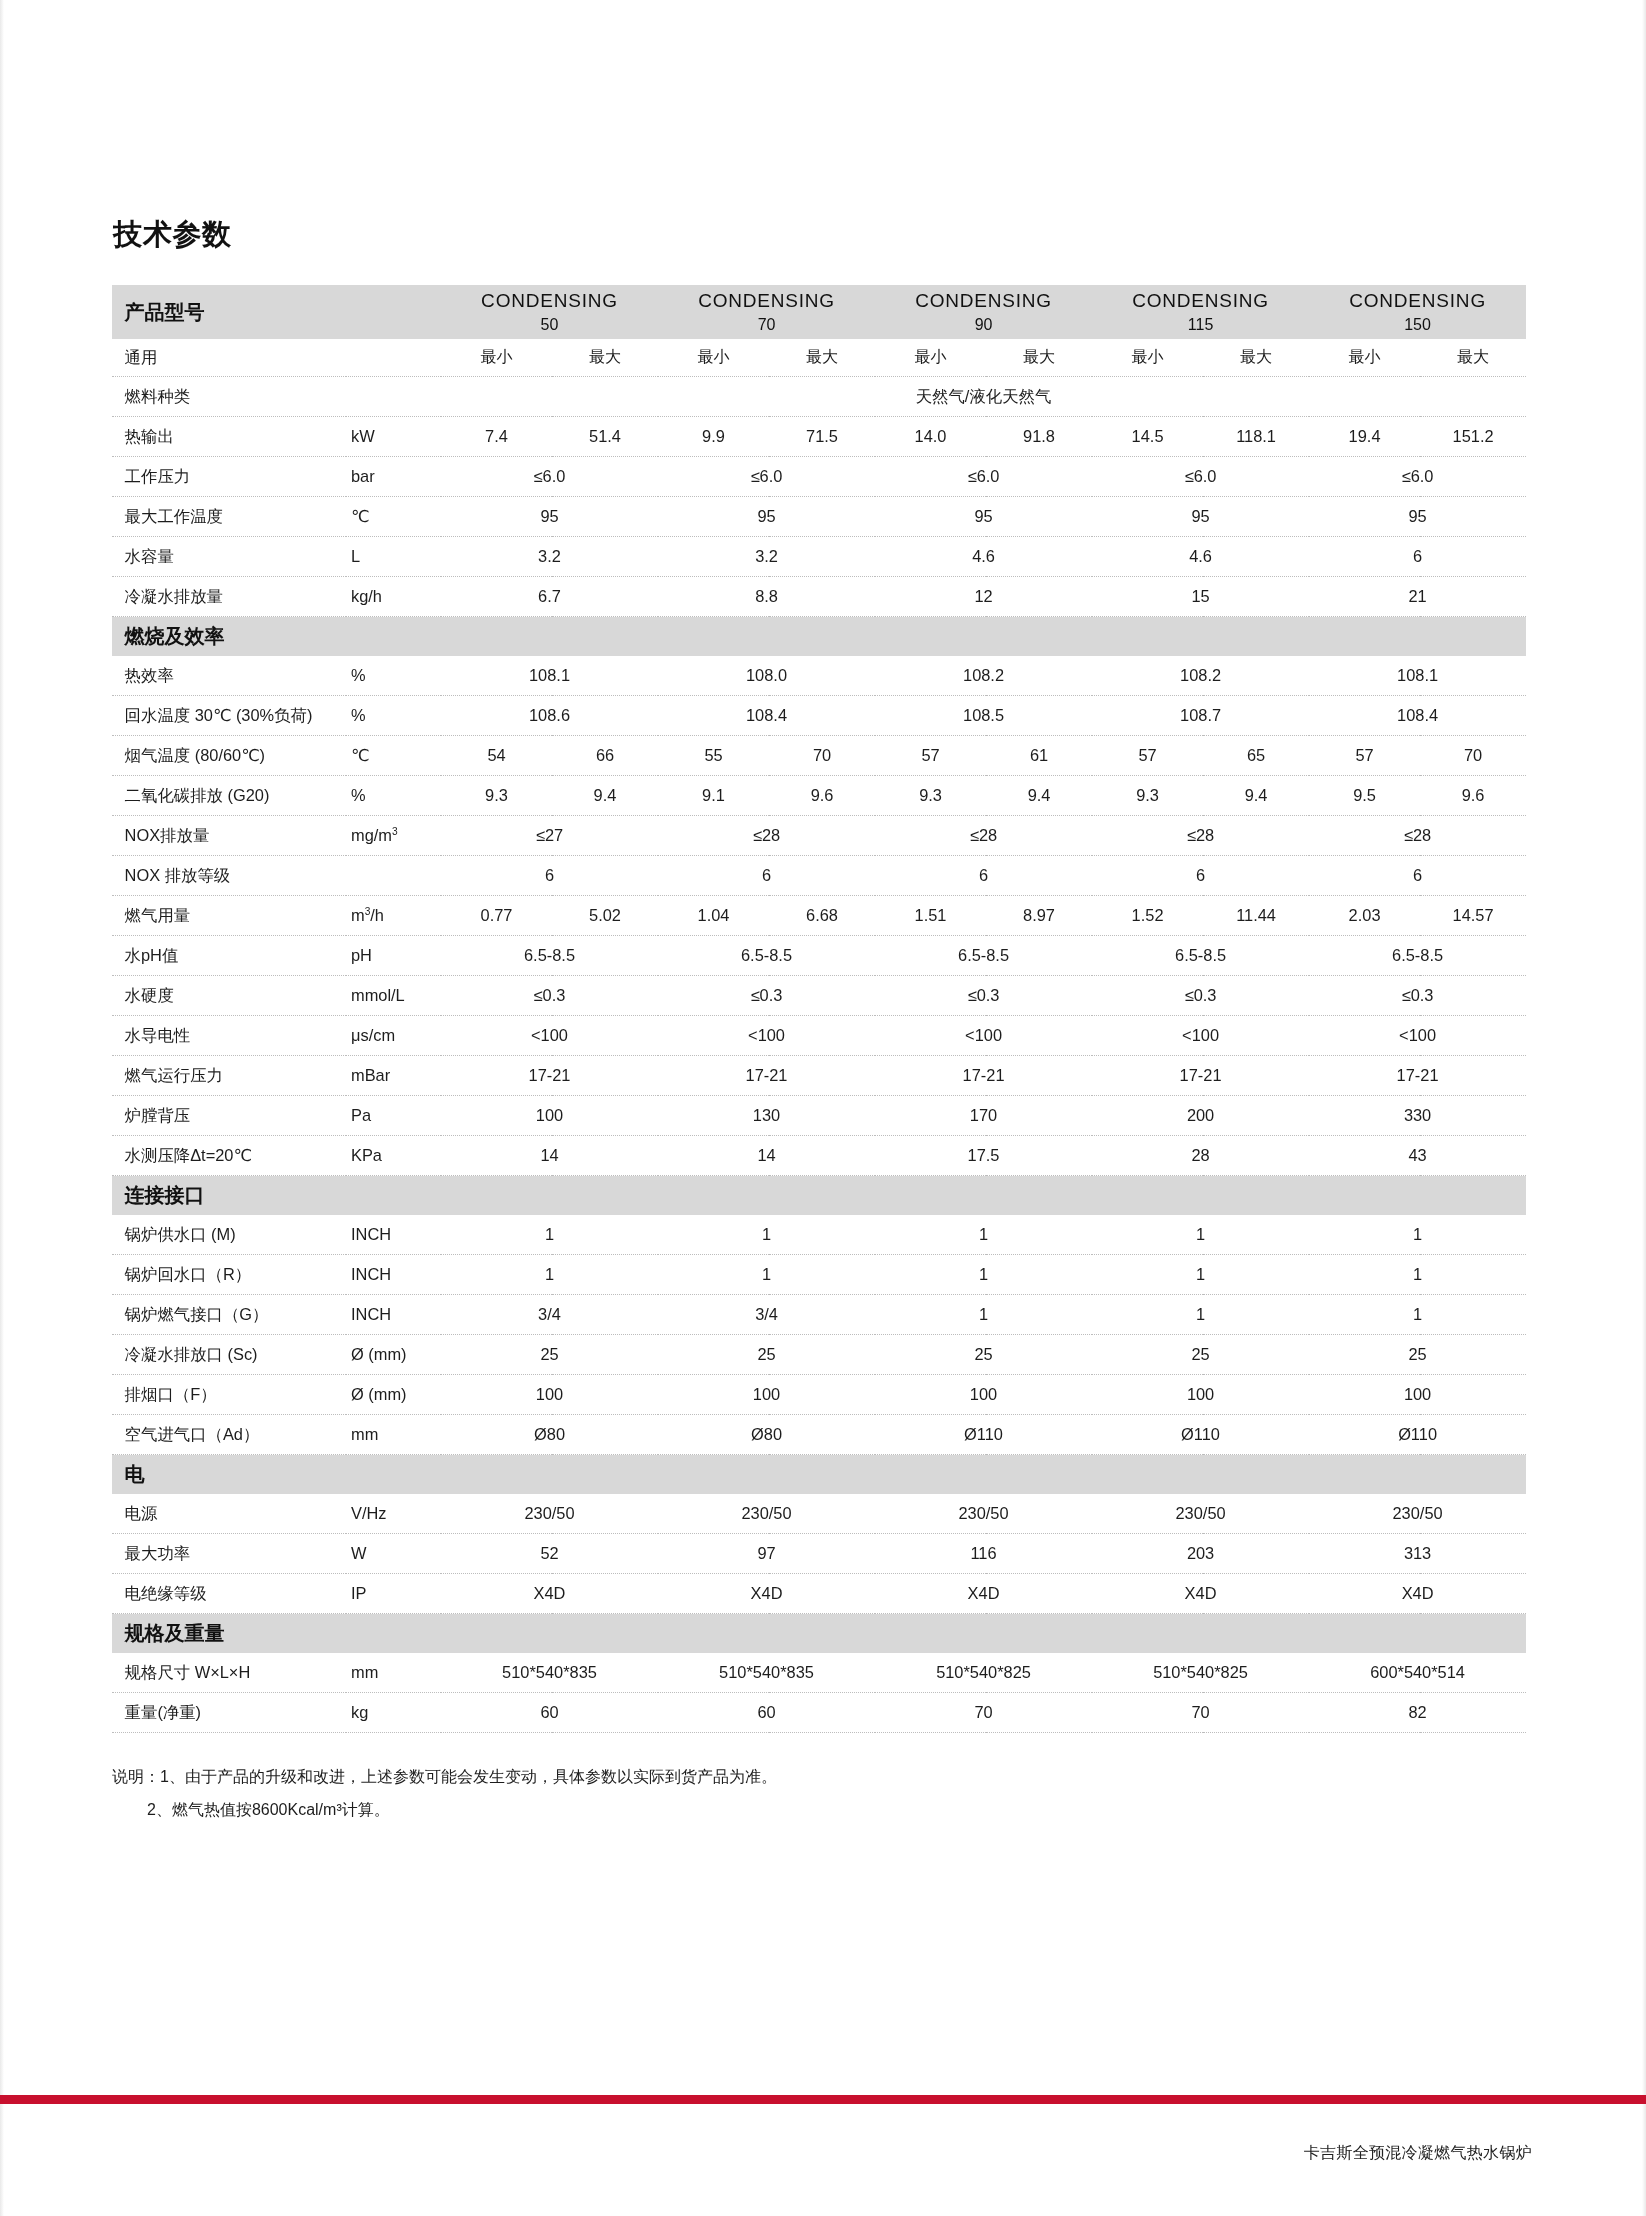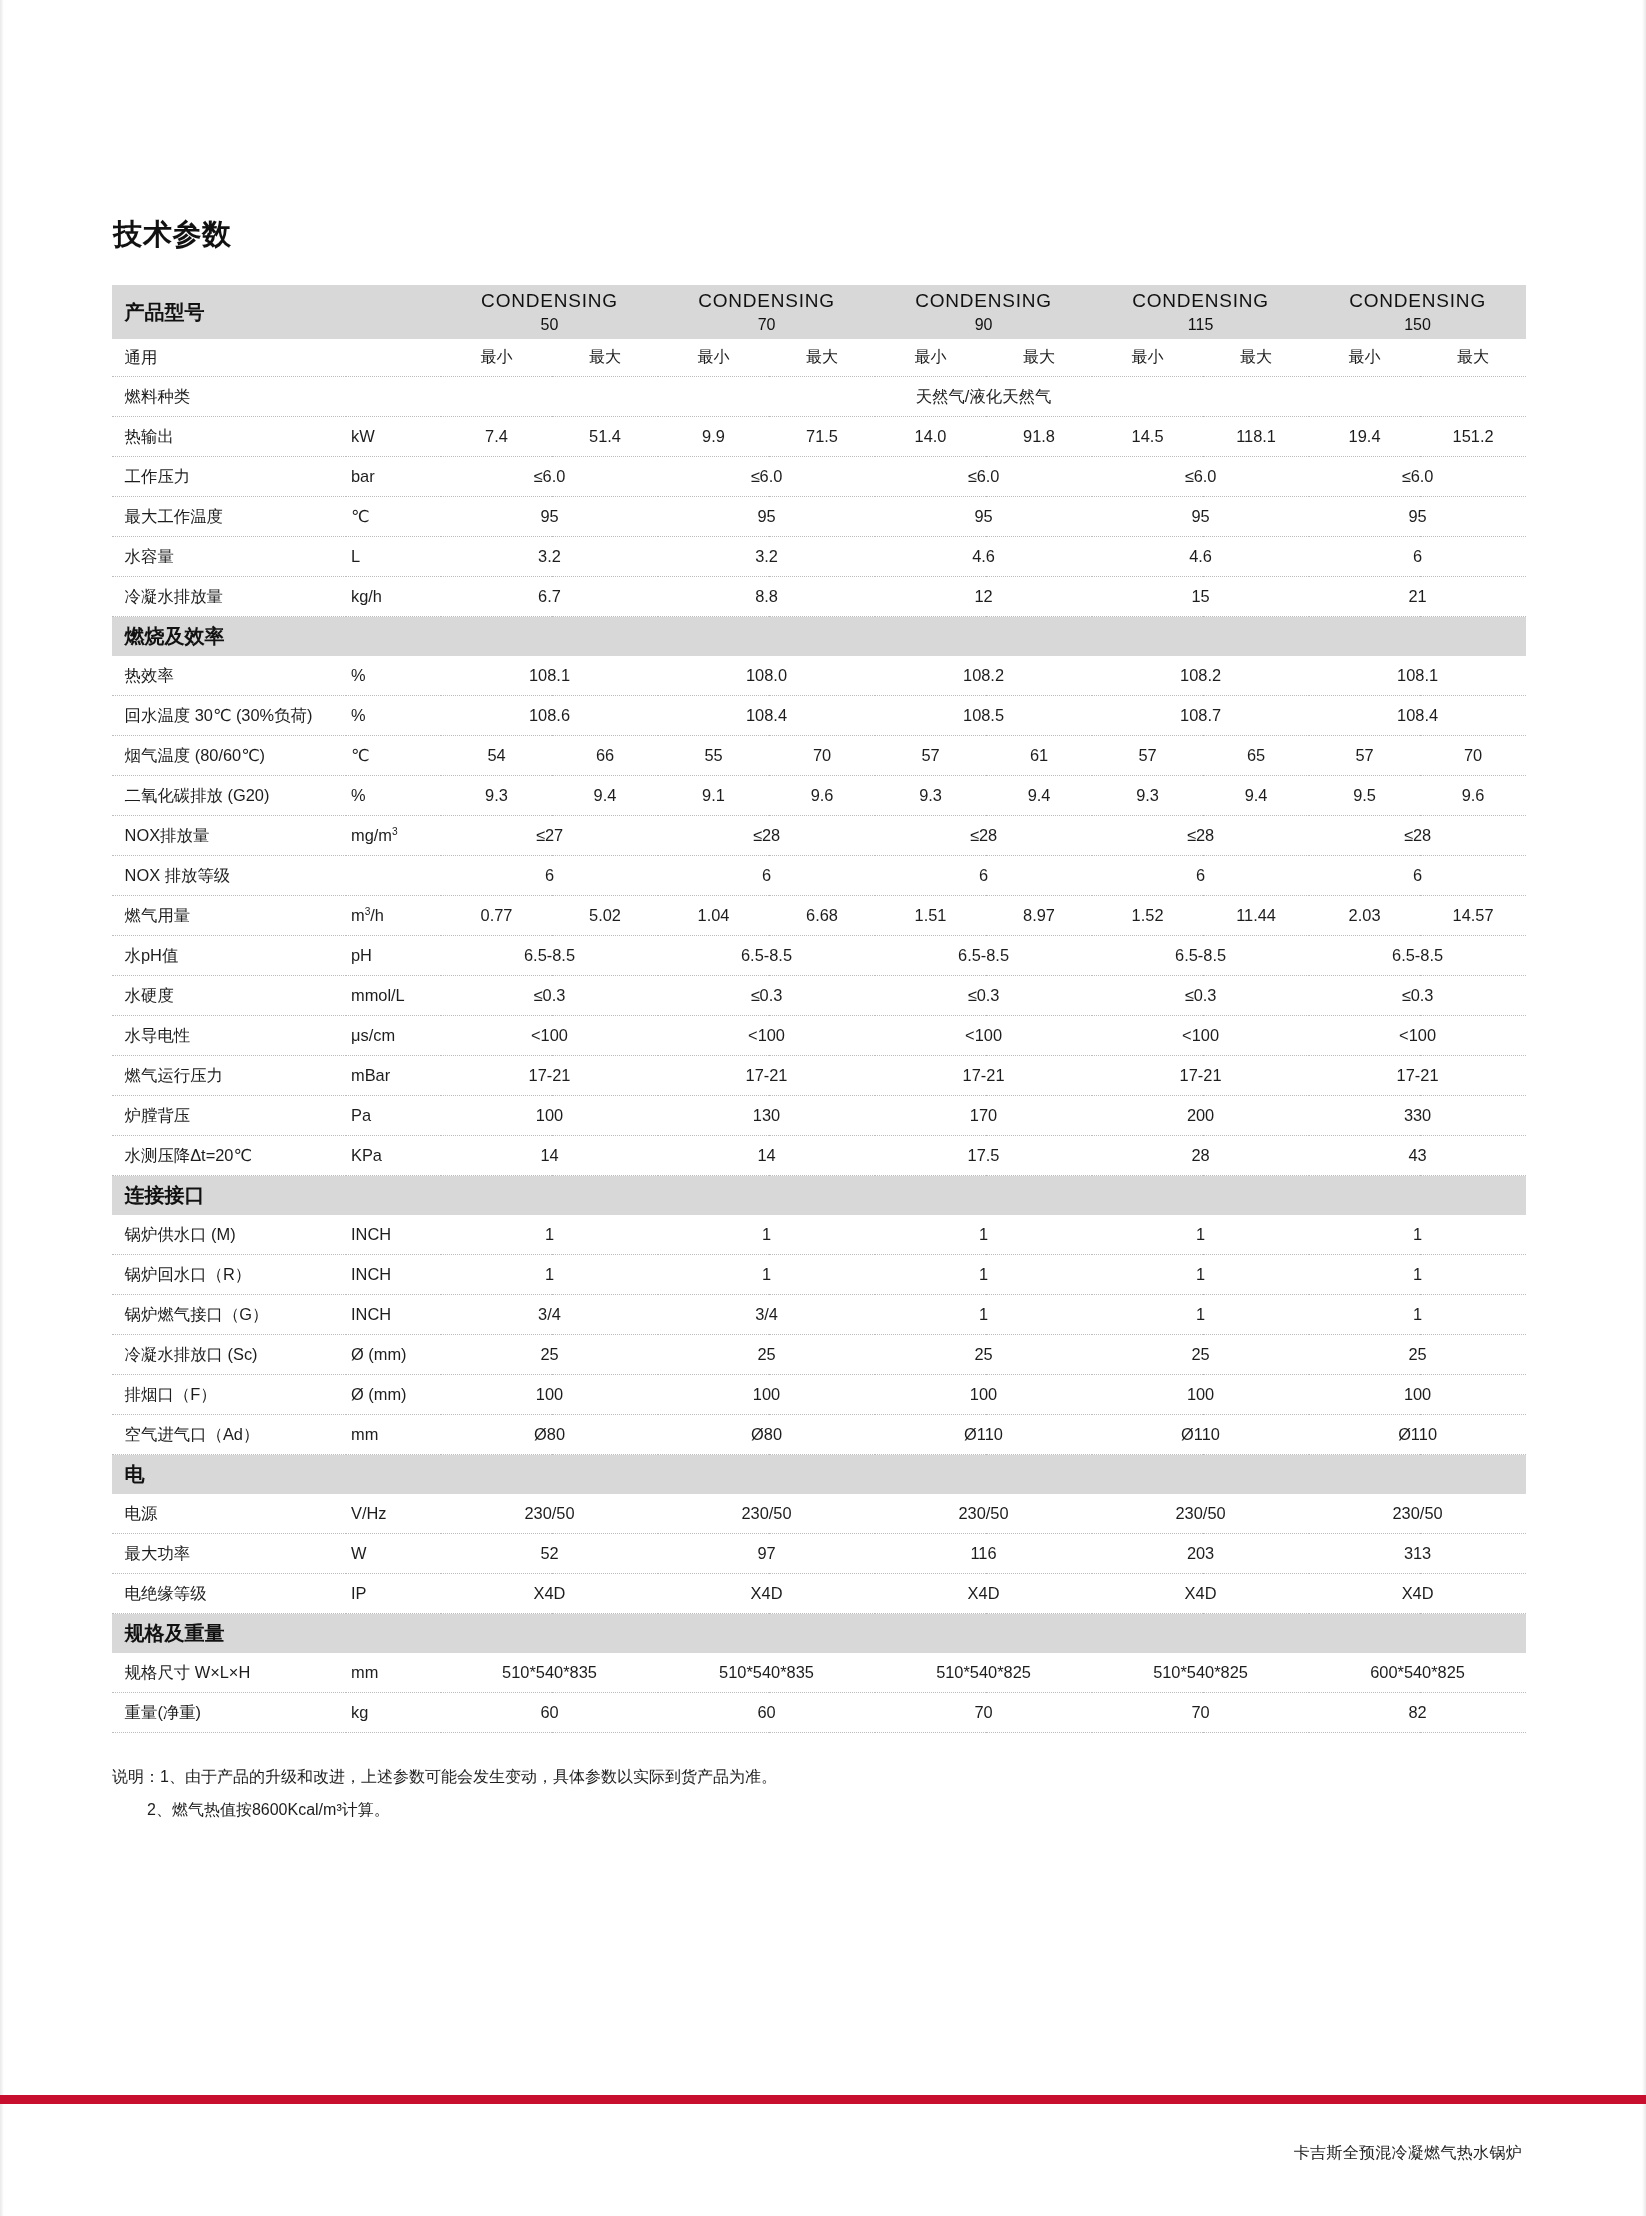--- a/index.html
+++ b/index.html
@@ -135,21 +135,21 @@
   .footer-bar {
     position: absolute;
     left: 0;
     top: 2095px;
     width: 1646px;
     height: 8.8px;
     background: #c8102e;
   }
   .footer-text {
     position: absolute;
-    right: 124px;
+    right: 114px;
     top: 2143px;
     font-size: 16px;
     color: #222;
     letter-spacing: 0.3px;
   }
   .edge-shadow-left {
     position: absolute;
     left: 0; top: 0;
     width: 3.8px; height: 2216px;
     background: linear-gradient(to right, #e9e9e9, #ffffff);
@@ -506,21 +506,21 @@
           <tr class="section-row">
             <td colspan="12">规格及重量</td>
           </tr>
           <tr class="data-row">
             <td class="lbl">规格尺寸 W×L×H</td>
             <td class="unit">mm</td>
             <td class="val-span2" colspan="2">510*540*835</td>
             <td class="val-span2" colspan="2">510*540*835</td>
             <td class="val-span2" colspan="2">510*540*825</td>
             <td class="val-span2" colspan="2">510*540*825</td>
-            <td class="val-span2" colspan="2">600*540*825</td>
+            <td class="val-span2" colspan="2">600*540*514</td>
           </tr>
           <tr class="data-row">
             <td class="lbl">重量(净重)</td>
             <td class="unit">kg</td>
             <td class="val-span2" colspan="2">60</td>
             <td class="val-span2" colspan="2">60</td>
             <td class="val-span2" colspan="2">70</td>
             <td class="val-span2" colspan="2">70</td>
             <td class="val-span2" colspan="2">82</td>
           </tr>

